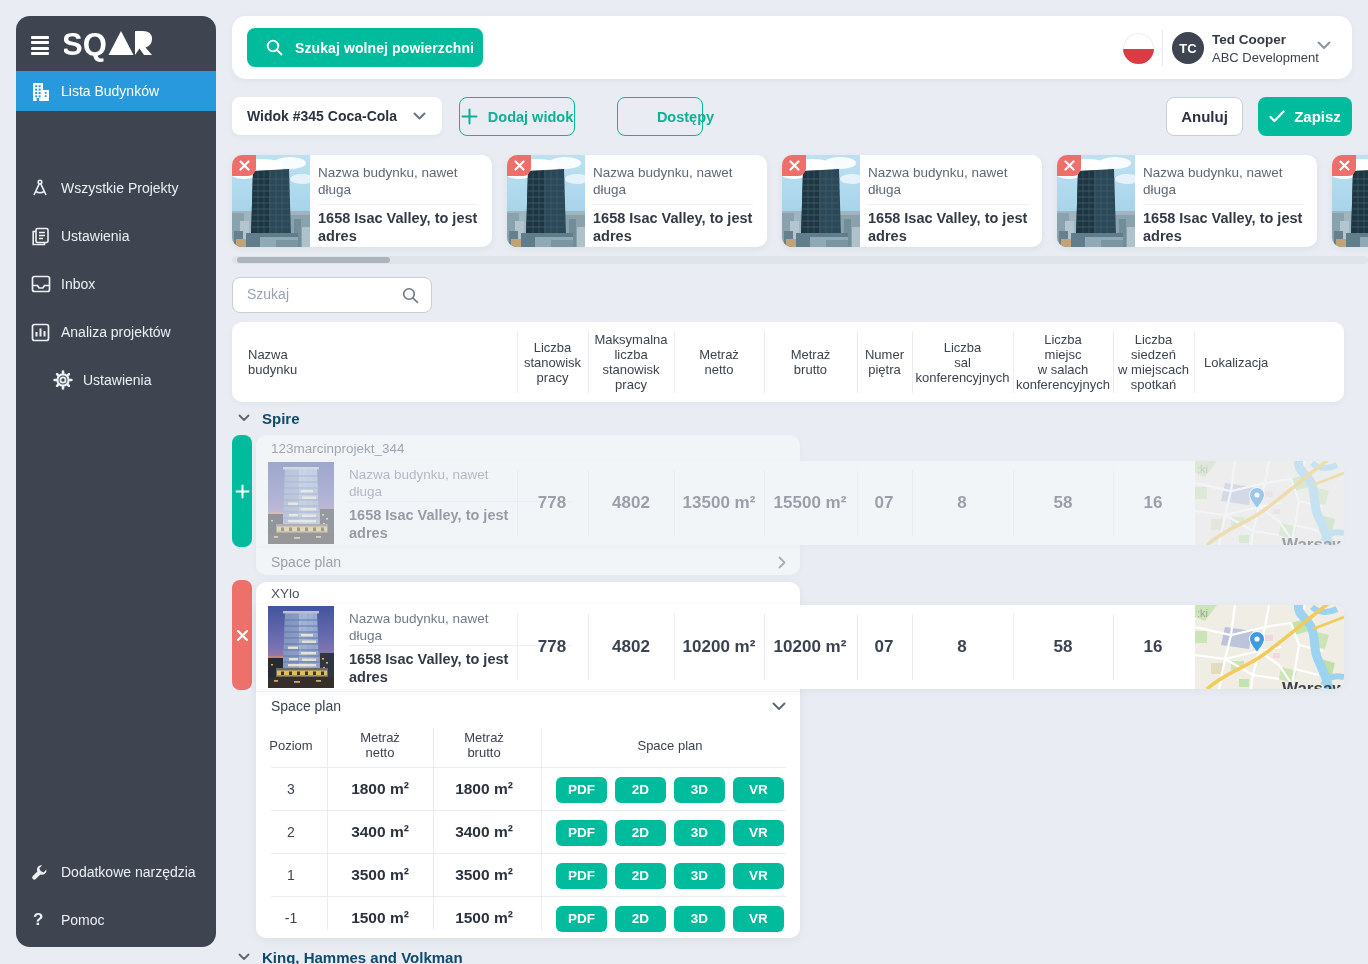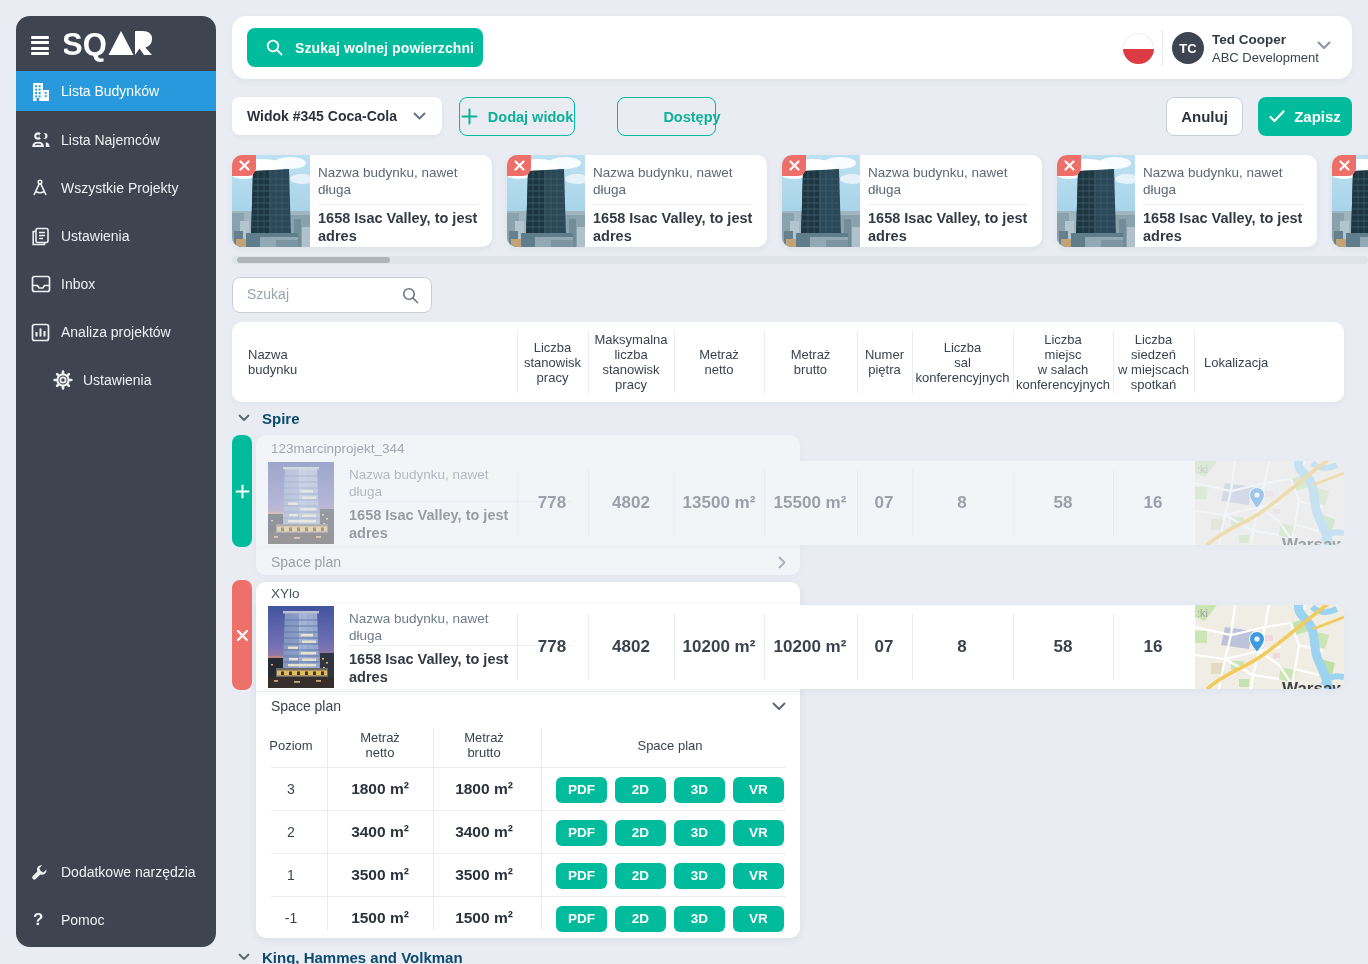--- a/index.html
+++ b/index.html
@@ -22,21 +22,21 @@
 .flag { position:absolute; left:891px; top:17px; width:31px; height:31px; border-radius:50%; overflow:hidden; background:#fff; box-shadow:inset 0 0 0 1px rgba(0,0,0,0.07); }
 .flag div { position:absolute; bottom:0; width:100%; height:50%; background:#DC3B44; }
 .udiv { position:absolute; left:930px; top:14px; width:1px; height:36px; background:#E7EBEF; }
 .avatar { position:absolute; left:940px; top:16px; width:32px; height:32px; border-radius:50%; background:#3E4450; color:#fff; font-size:13px; font-weight:700; display:flex; align-items:center; justify-content:center; }
 .uname { position:absolute; left:980px; top:16px; font-size:13.5px; font-weight:700; color:#333A45; }
 .ucomp { position:absolute; left:980px; top:34px; font-size:13px; color:#3B4350;text-align:right; }
 
 .sel { left:232px; top:97px; width:210px; height:38px; background:#fff; border-radius:8px; box-shadow:0 2px 5px rgba(50,60,80,0.06); font-size:14px; font-weight:700; color:#2B323D; line-height:38px; padding-left:15px; }
 .obtn { position:absolute; top:97px; height:39px; border:1.5px solid #00BC9D; border-radius:8px; background:transparent; color:#0FB096; font-size:14.5px; font-weight:700; display:flex; align-items:center; justify-content:center; gap:10px; }
 .btn-dodaj { left:459px; width:116px; }
-.btn-dostepy { left:617px; width:99px;padding-left:41px; }
+.btn-dostepy { left:617px; width:86px;padding-left:41px; }
 .btn-anuluj { left:1166px; top:97px; width:77px; height:39px; background:#fff; border:1px solid #C9CFD6; border-radius:8px; font-size:15px; font-weight:700; color:#2B323D; text-align:center; line-height:37px; }
 .btn-zapisz { left:1258px; top:97px; width:94px; height:39px; background:#00BC9D; border-radius:8px; color:#fff; font-size:15px; font-weight:700; display:flex; align-items:center; justify-content:center; gap:9px; }
 
 .cardwrap { left:0; top:155px; width:1368px; height:92px; }
 .bcard { position:absolute; top:0; width:260px; height:92px; background:#fff; border-radius:10px; box-shadow:0 2px 6px rgba(50,60,80,0.08); }
 .bphoto { position:absolute; left:0; top:0; width:78px; height:92px; border-radius:10px 0 0 10px; overflow:hidden; }
 .xbadge { position:absolute; left:0; top:0; width:24px; height:21px; background:#EE6F6A; border-radius:10px 0 8px 0; color:#fff; display:flex; align-items:center; justify-content:center; }
 .bc-t1 { position:absolute; left:86px; top:10px; width:160px; font-size:13.5px; color:#5E6875; line-height:16.5px; }
 .bc-line { position:absolute; left:86px; top:49px; width:160px; height:1px; background:#ECEFF3; }
 .bc-t2 { position:absolute; left:86px; top:55px; width:164px; font-size:14.5px; font-weight:700; color:#333A45; line-height:17.5px; }
@@ -237,31 +237,20 @@
           <rect x="7.6" y="10" width="2" height="2"></rect>
           <rect x="4.2" y="13.4" width="2" height="2"></rect>
           <rect x="7.6" y="13.4" width="2" height="2"></rect>
           <rect x="13.8" y="10" width="1.8" height="1.8"></rect>
           <rect x="13.8" y="13.2" width="1.8" height="1.8"></rect>
           <rect x="5.6" y="16" width="2.6" height="3"></rect>
         </g>
       </svg>
     <span>Lista Budynków</span>
   </div>
-  <div class="mitem" style="top:104px;">
-    <svg width="20" height="18" viewBox="0 0 20 18">
-        <circle cx="7" cy="5" r="2.7" fill="none" stroke="#EDF0F3" stroke-width="2.2"></circle>
-        <path d="M1.2 16 q0 -5.2 5.9 -5.2 q5.9 0 5.9 5.2 z" fill="#EDF0F3"></path>
-        <path d="M4.3 13.8 q2.7 -1.3 5.4 0" stroke="#3E4450" stroke-width="1.4" fill="none"></path>
-        <circle cx="13.6" cy="5" r="2.9" fill="#EDF0F3"></circle>
-        <circle cx="11.4" cy="5" r="2.9" fill="#3E4450"></circle>
-        <path d="M14.8 16 v-4.8 q3.8 0.6 3.8 4.8 z" fill="#EDF0F3"></path>
-      </svg>
-    <span>Lista Najemców</span>
-  </div>
   <div class="mitem" style="top:152px;">
     <svg width="18" height="20" viewBox="0 0 18 20" fill="none" stroke="#EDF0F3" stroke-width="1.6">
         <circle cx="9" cy="4" r="1.8"></circle>
         <path d="M8.2 5.8 L3 17 M9.8 5.8 L15 17 M4.5 13.5 q4.5 2.5 9 0"></path>
       </svg>
     <span>Wszystkie Projekty</span>
   </div>
   <div class="mitem" style="top:200px;">
     <svg width="19" height="19" viewBox="0 0 19 19" fill="none" stroke="#EDF0F3" stroke-width="1.6">
         <rect x="5" y="1.5" width="12" height="14" rx="1.5"></rect>

